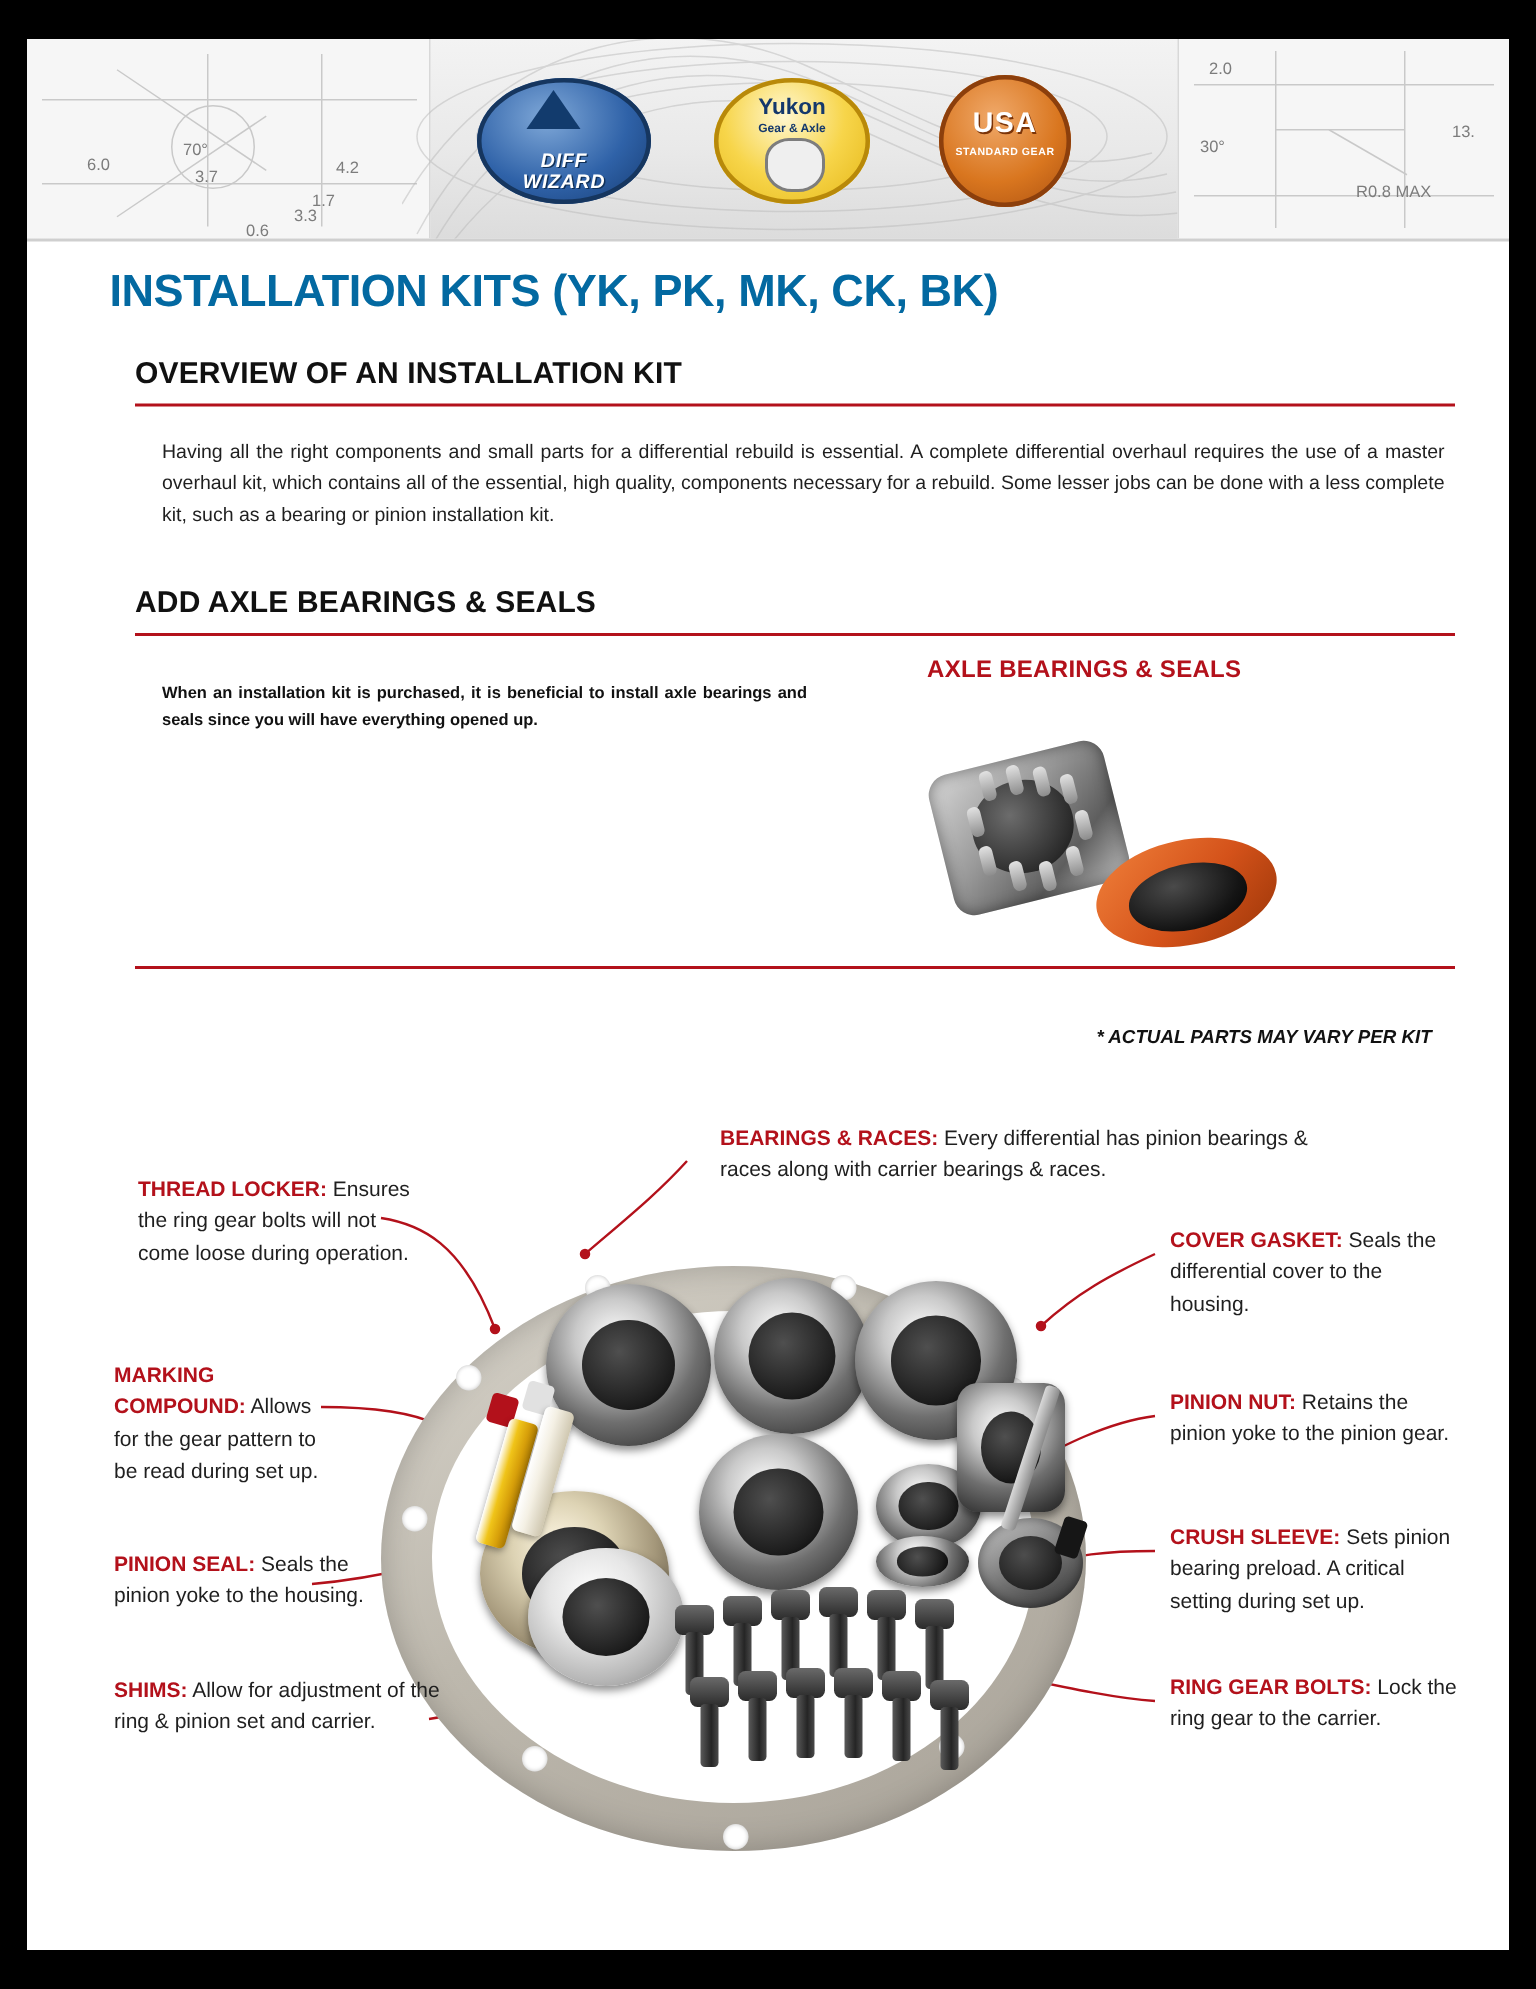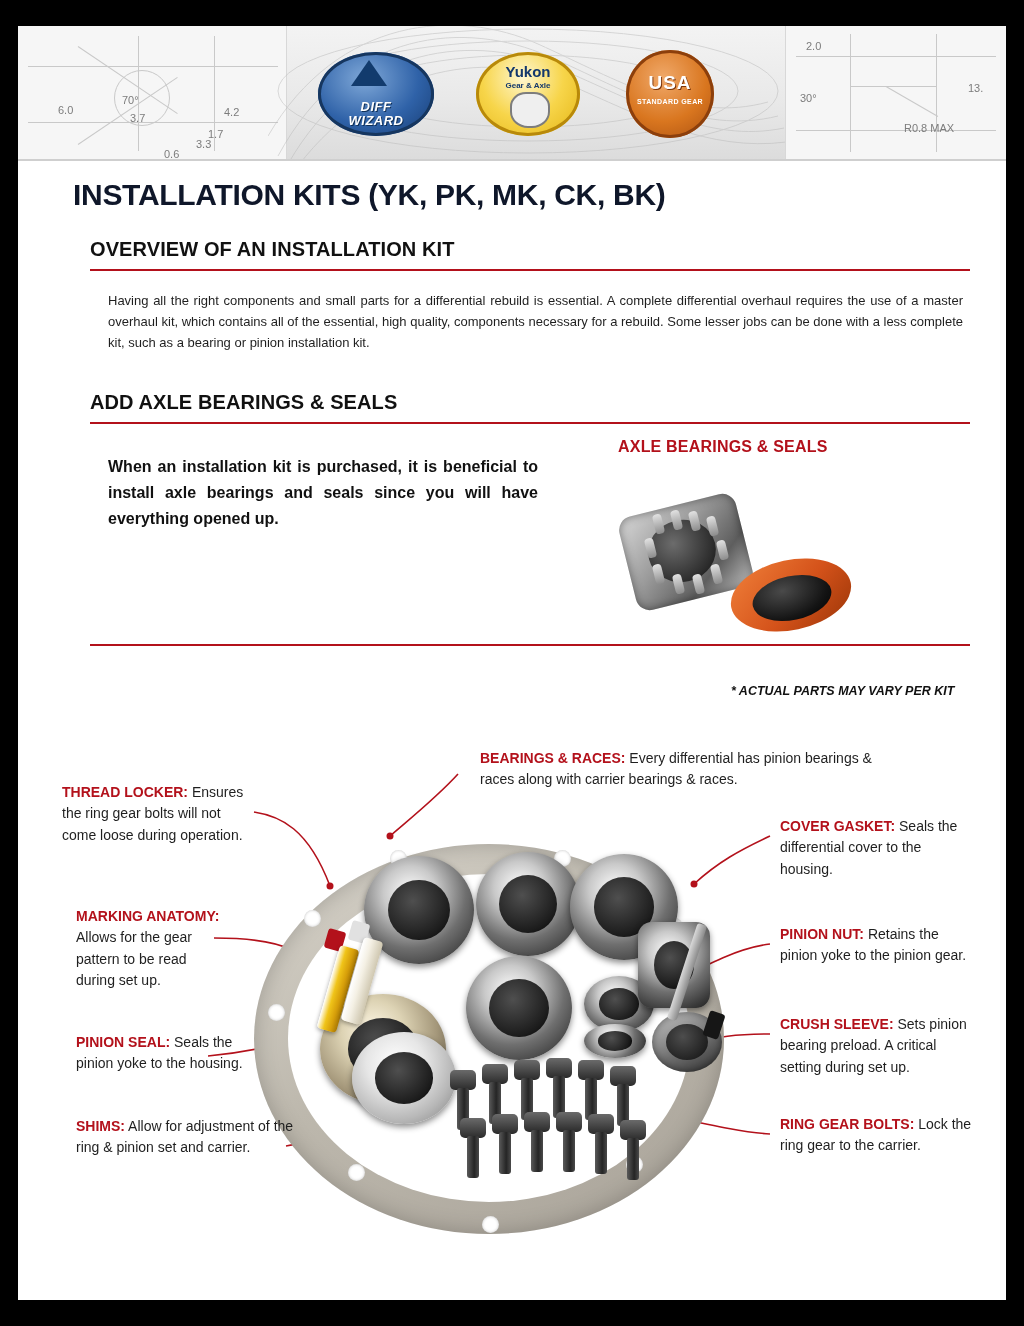--- a/index.html
+++ b/index.html
@@ -101,33 +101,33 @@
     text-shadow:1px 1px 0 #7b3408;
   }
   .logo-usa .usasub{
     position:absolute;left:4px;top:48px;width:88px;text-align:center;
     font-weight:bold;color:#fff;font-size:7px;letter-spacing:.4px;line-height:1.15;
   }
 
   
   .main-title{
     position:absolute;left:55px;top:152px;
-    font-size:30px;font-weight:bold;letter-spacing:-.3px;color:#0f172a;
+    font-size:30px;font-weight:bold;letter-spacing:-.3px;color:#0369a1;
   }
   .h2{
     position:absolute;font-size:20px;font-weight:bold;color:#111;letter-spacing:.1px;
   }
   .rule{
     position:absolute;height:2px;background:#b3111b;
   }
   .body-text{
     position:absolute;font-size:13px;line-height:1.62;color:#1f1f1f;text-align:justify;
   }
   .bold-text{
-    position:absolute;font-size:16px;line-height:1.62;color:#111;font-weight:bold;text-align:justify;
+    position:absolute;font-size:11px;line-height:1.62;color:#111;font-weight:bold;text-align:justify;
   }
 
   
   .sub-head{
     position:absolute;font-size:16px;font-weight:bold;color:#b3111b;letter-spacing:.2px;
   }
   .axle-photo{position:absolute;left:600px;top:468px;width:250px;height:150px;}
   .bearing-body{
     position:absolute;left:8px;top:10px;width:120px;height:96px;border-radius:14px;
     background:linear-gradient(140deg,#d9d9d9 0%,#9a9a9a 40%,#5e5e5e 72%,#c3c3c3 100%);
@@ -446,26 +446,26 @@
     <div class="bolt" style="left:366px;top:294px;">
           <div class="head"></div>
           <div class="shaft"></div>
         </div>
   </div>
 
   <div class="callout" style="left:462px;top:722px;width:400px;">
     <span class="lbl">BEARINGS &amp; RACES:</span><span> Every differential has pinion bearings &amp; races along with carrier bearings &amp; races.</span>
   </div>
 
-  <div class="callout" style="left:44px;top:756px;width:192px;">
+  <div class="callout" style="left:74px;top:756px;width:192px;">
     <span class="lbl">THREAD  LOCKER:</span><span> Ensures the ring gear bolts will not come loose during operation.</span>
   </div>
 
   <div class="callout" style="left:58px;top:880px;width:150px;">
-    <span class="lbl">MARKING ANATOMY:</span><span> Allows for the gear pattern to be read during set up.</span>
+    <span class="lbl">MARKING COMPOUND:</span><span> Allows for the gear pattern to be read during set up.</span>
   </div>
 
   <div class="callout" style="left:58px;top:1006px;width:190px;">
     <span class="lbl">PINION SEAL:</span><span> Seals the pinion yoke to the housing.</span>
   </div>
 
   <div class="callout" style="left:58px;top:1090px;width:222px;">
     <span class="lbl">SHIMS:</span><span> Allow for adjustment of the ring &amp; pinion set and carrier.</span>
   </div>
 

